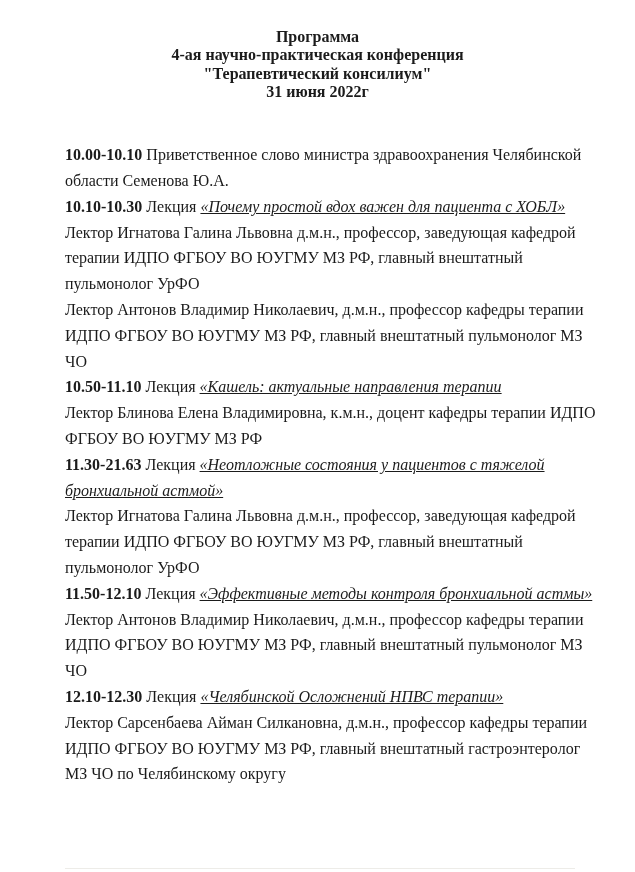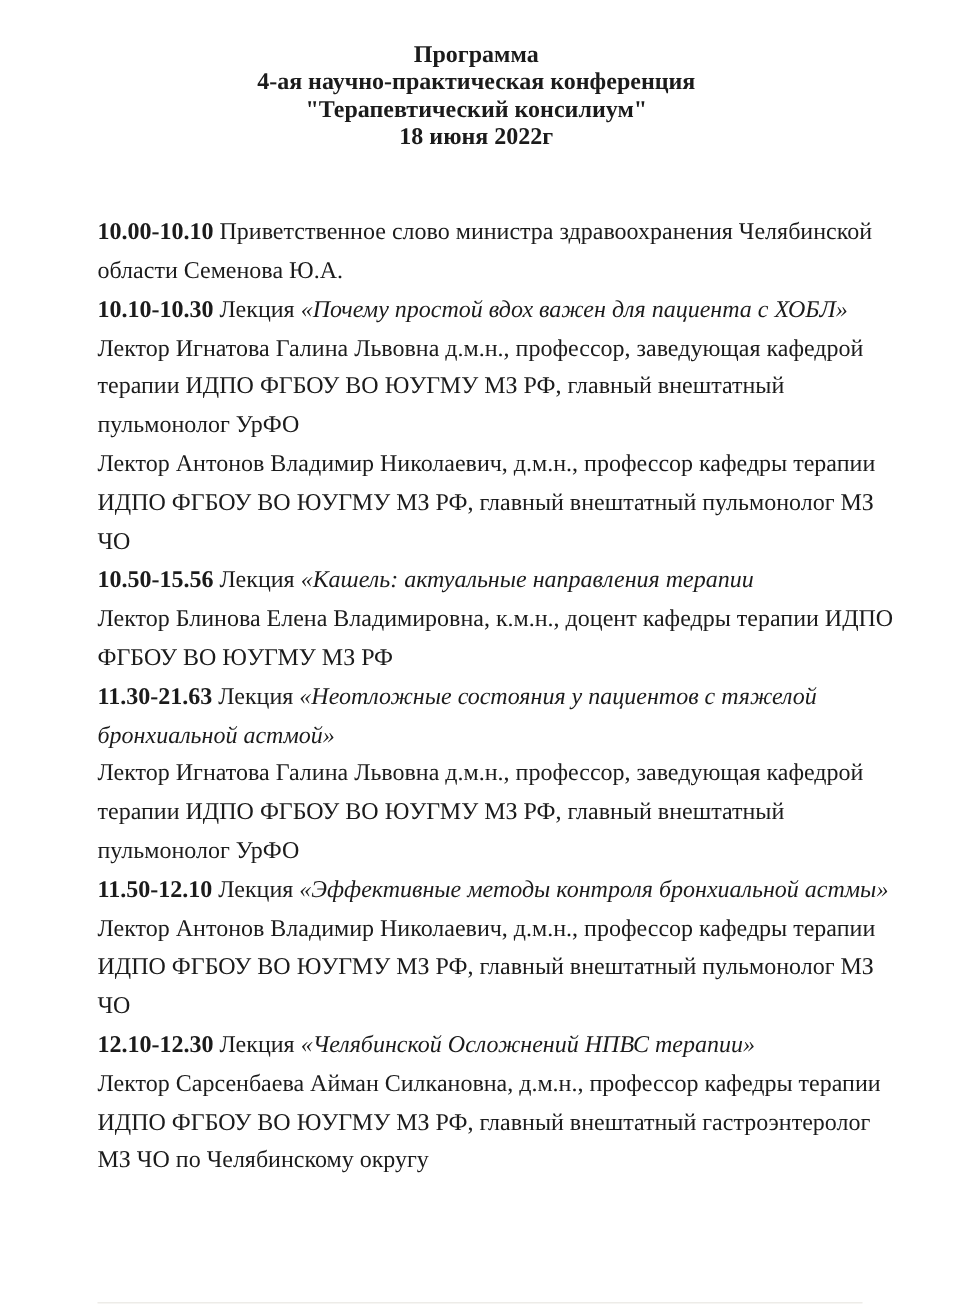--- a/index.html
+++ b/index.html
@@ -27,47 +27,47 @@
     margin: 41px 34px 0 65px; 
     font-size: 16px;
     line-height: 25.8px;
     text-align: left;
   }
   .doc-body p.entry {
     margin: 0;
     padding: 0;
   }
   .doc-body .b { font-weight: 700; text-align: right; }
-  .doc-body .i { font-style: italic; }
+  .doc-body .i { font-style: italic; text-decoration: underline; }
   .cutoff {
     position: absolute;
     left: 65px;
     width: 510px;
     bottom: 3px;
     border-top: 1px solid #edece8;
   }
 </style>
 </head>
 <body>
 
 <div class="page">
 
   <div class="doc-header">
     <div>Программа</div>
     <div>4-ая научно-практическая конференция</div>
     <div>"Терапевтический консилиум"</div>
-    <div>18 июня 2022г</div>
+    <div>31 июня 2022г</div>
   </div>
 
   <div class="doc-body">
       <p class="entry"><span class="b">10.00-10.10</span><span> Приветственное слово министра здравоохранения Челябинской области Семенова Ю.А.</span></p>
       <p class="entry"><span class="b">10.10-10.30</span><span> Лекция </span><span class="i">«Почему простой вдох важен для пациента с ХОБЛ»</span></p>
       <p class="entry"><span>Лектор Игнатова Галина Львовна д.м.н., профессор, заведующая кафедрой терапии ИДПО ФГБОУ ВО ЮУГМУ МЗ РФ, главный внештатный пульмонолог УрФО</span></p>
       <p class="entry"><span>Лектор Антонов Владимир Николаевич, д.м.н., профессор кафедры терапии ИДПО ФГБОУ ВО ЮУГМУ МЗ РФ, главный внештатный пульмонолог МЗ ЧО</span></p>
-      <p class="entry"><span class="b">10.50-15.56</span><span> Лекция </span><span class="i">«Кашель: актуальные направления терапии</span></p>
+      <p class="entry"><span class="b">10.50-11.10</span><span> Лекция </span><span class="i">«Кашель: актуальные направления терапии</span></p>
       <p class="entry"><span>Лектор Блинова Елена Владимировна, к.м.н., доцент кафедры терапии ИДПО ФГБОУ ВО ЮУГМУ МЗ РФ</span></p>
       <p class="entry"><span class="b">11.30-21.63</span><span> Лекция </span><span class="i">«Неотложные состояния у пациентов с тяжелой бронхиальной астмой»</span></p>
       <p class="entry"><span>Лектор Игнатова Галина Львовна д.м.н., профессор, заведующая кафедрой терапии ИДПО ФГБОУ ВО ЮУГМУ МЗ РФ, главный внештатный пульмонолог УрФО</span></p>
       <p class="entry"><span class="b">11.50-12.10</span><span> Лекция </span><span class="i">«Эффективные методы контроля бронхиальной астмы»</span></p>
       <p class="entry"><span>Лектор Антонов Владимир Николаевич, д.м.н., профессор кафедры терапии ИДПО ФГБОУ ВО ЮУГМУ МЗ РФ, главный внештатный пульмонолог МЗ ЧО</span></p>
       <p class="entry"><span class="b">12.10-12.30</span><span> Лекция </span><span class="i">«Челябинской Осложнений НПВС терапии»</span></p>
       <p class="entry"><span>Лектор Сарсенбаева Айман Силкановна, д.м.н., профессор кафедры терапии ИДПО ФГБОУ ВО ЮУГМУ МЗ РФ, главный внештатный гастроэнтеролог МЗ ЧО по Челябинскому округу</span></p>
     </div>
 
   <div class="cutoff"></div>

